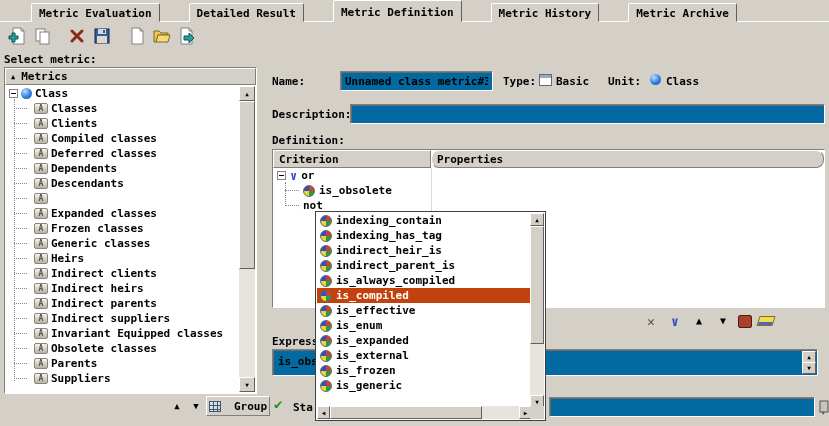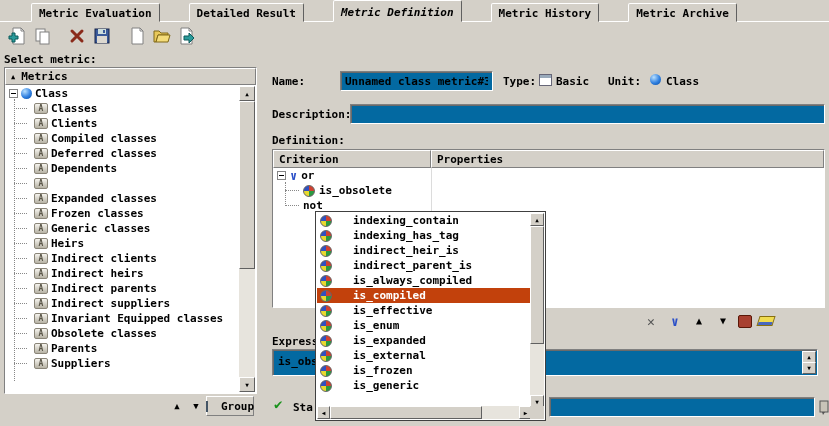--- a/index.html
+++ b/index.html
@@ -6,21 +6,21 @@
 body{font-family:"DejaVu Sans Mono","Liberation Mono",monospace;font-size:11px;font-weight:bold;color:#000;background:#888;}
 input,button{font:inherit;color:inherit;}
 #screen{position:relative;width:829px;height:426px;background:#d4d0c8;overflow:hidden;}
 .abs{position:absolute;}
 .nowrap{white-space:nowrap;}
 .raised{background:#d4d0c8;border:1px solid;border-color:#fff #808080 #808080 #fff;}
 .field{background:#0369a1;border:1px solid;border-color:#808080 #fff #fff #808080;box-shadow:inset 1px 1px 0 #6a6a6a;}
 
 #tabbar{position:absolute;left:0;top:0;height:22px;display:flex;align-items:flex-end;padding-left:3px;gap:1px;z-index:3;}
 .tab{height:19px;padding:3px 7px 0;background:#d4d0c8;border:1px solid;border-color:#fff #606060 transparent #fff;border-radius:2px 2px 0 0;white-space:nowrap;margin-left:28px;}
-.tab.active{height:22px;padding-top:5px;font-style:italic;}
+.tab.active{height:22px;padding-top:5px;}
 #tabline{position:absolute;left:0;top:21px;width:829px;height:1px;background:#fff;z-index:1;}
 
 #toolbar{position:absolute;left:4px;top:24px;height:26px;display:flex;align-items:center;}
 .tbtn{width:25px;height:24px;border:none;background:transparent;display:flex;align-items:center;justify-content:center;padding:0;}
 .tsep{width:10px;height:24px;}
 
 .sb-btn{position:absolute;background:#d4d0c8;border:1px solid;border-color:#fff #606060 #606060 #fff;display:flex;align-items:center;justify-content:center;font-size:6px;line-height:1;}
 .sb-thumb{position:absolute;background:#d4d0c8;border:1px solid;border-color:#fff #606060 #606060 #fff;}
 
 #tree-panel{left:4px;top:67px;width:253px;height:327px;background:#fff;border:1px solid;border-color:#808080 #fff #fff #808080;}
@@ -32,21 +32,21 @@
 .trow:not(.root)::before{content:"";position:absolute;left:8px;top:7px;width:13px;border-top:1px dotted #888;}
 #tree-guide{position:absolute;left:8px;top:13px;height:282px;border-left:1px dotted #888;}
 .expand{width:9px;height:9px;border:1px solid #848484;background:#fff;position:relative;flex:none;}
 .expand::before{content:"";position:absolute;left:1px;right:1px;top:3px;height:1px;background:#000;}
 .sphere{width:11px;height:11px;border-radius:50%;flex:none;background:radial-gradient(circle at 35% 30%,#b8e0ff,#2f7fe0 55%,#074a9e);}
 .mclass{width:14px;height:11px;flex:none;border:1px solid #8a8578;border-radius:2px;background:linear-gradient(#f6f4ee,#b6b2a4);position:relative;}
 .mclass::after{content:"A";position:absolute;inset:0;font-size:8px;line-height:10px;text-align:center;color:#5a5648;}
 #tree-scroll{position:absolute;top:18px;right:1px;width:16px;bottom:1px;background:#e7e4dd;}
 
 .flatbtn{width:18px;height:16px;display:flex;align-items:center;justify-content:center;font-size:9px;background:transparent;border:none;}
-#group-btn{left:206px;top:396px;width:48px;height:20px;display:flex;align-items:center;justify-content:center;gap:13px;text-align:right;}
+#group-btn{left:206px;top:396px;width:64px;height:20px;display:flex;align-items:center;justify-content:center;gap:13px;text-align:right;}
 .grid-icon{width:12px;height:11px;border:1px solid #456;background-color:#cfe0f4;background-image:linear-gradient(#456 1px,transparent 1px),linear-gradient(90deg,#456 1px,transparent 1px);background-size:4px 4px;background-position:-1px -1px;}
 
 .type-icon{display:inline-block;width:13px;height:12px;background:#fff;border:1px solid #667;box-shadow:inset 0 3px 0 #9ab;}
 
 #crit-table{left:272px;top:149px;width:553px;height:159px;background:#fff;border:1px solid;border-color:#808080 #fff #fff #808080;}
 .hcell{height:18px;background:#d4d0c8;border:1px solid;border-color:#fff #808080 #808080 #fff;display:flex;align-items:center;padding-left:5px;}
 #crit-head{position:absolute;left:0;top:0;right:0;height:18px;display:flex;}
 #crit-colline{position:absolute;left:158px;top:18px;bottom:0;width:1px;background:#dcdcdc;}
 .crow{position:absolute;left:0;right:0;height:15px;display:flex;align-items:center;gap:4px;white-space:nowrap;}
 .crow1{top:18px;padding-left:4px;}
@@ -67,21 +67,21 @@
 
 #expr-box{left:272px;top:349px;width:546px;height:27px;}
 #expr-text{position:absolute;left:5px;top:5px;}
 #expr-spin{position:absolute;right:1px;top:1px;width:14px;bottom:1px;background:#e7e4dd;}
 
 #status-check{left:274px;top:396px;color:#18921b;font-size:14px;}
 #status-label{left:293px;top:401px;}
 
 #popup{left:315px;top:211px;width:231px;height:210px;background:#fff;border:1px solid #404040;z-index:20;}
 #popup-list{position:absolute;left:1px;top:1px;width:214px;height:195px;overflow:hidden;}
-.prow{height:15px;display:flex;align-items:center;gap:21px;padding-left:3px;white-space:nowrap;}
+.prow{height:15px;display:flex;align-items:center;gap:4px;padding-left:3px;white-space:nowrap;}
 .prow.sel{background:#c2410c;color:#fff;}
 #popup-vscroll{position:absolute;top:1px;right:1px;width:14px;height:195px;background:#e7e4dd;}
 #popup-hscroll{position:absolute;left:1px;bottom:1px;height:13px;width:215px;background:#e7e4dd;}
 #popup-corner{position:absolute;right:1px;bottom:1px;width:14px;height:13px;background:#d4d0c8;}
 </style>
 </head>
 <body>
 
 <div id="screen">
 
@@ -170,20 +170,24 @@
           <span class="mclass"></span>
           <span>Compiled classes</span>
         </div>
       <div class="trow">
           <span class="mclass"></span>
           <span>Deferred classes</span>
         </div>
       <div class="trow">
           <span class="mclass"></span>
           <span>Dependents</span>
+        </div>
+      <div class="trow">
+          <span class="mclass"></span>
+          <span>Descendants</span>
         </div>
       <div class="trow">
           <span class="mclass"></span>
         </div>
       <div class="trow">
           <span class="mclass"></span>
           <span>Expanded classes</span>
         </div>
       <div class="trow">
           <span class="mclass"></span>
@@ -254,21 +258,21 @@
   <div class="abs nowrap" style="left:666px;top:75px;">Class</div>
 
   <div class="abs nowrap" style="left:272px;top:108px;">Description:</div>
   <input class="abs field" style="left: 350px; top: 104px; width: 475px; height: 20px; padding: 2px 4px;" value="">
 
   <div class="abs nowrap" style="left:272px;top:134px;">Definition:</div>
 
   <div class="abs" id="crit-table">
     <div id="crit-head">
       <div class="hcell" style="width:158px;">Criterion</div>
-      <div class="hcell" style="flex:1;">Properties</div>
+      <div class="hcell" style="flex:1;border-radius:8px;">Properties</div>
     </div>
     <div id="crit-colline"></div>
     <div id="crit-guide"></div>
     <div class="crow crow1">
       <span class="expand"></span>
       <span class="oricon">∨</span>
       <span>or</span>
     </div>
     <div class="crow crow2">
       <span class="pie"></span>

